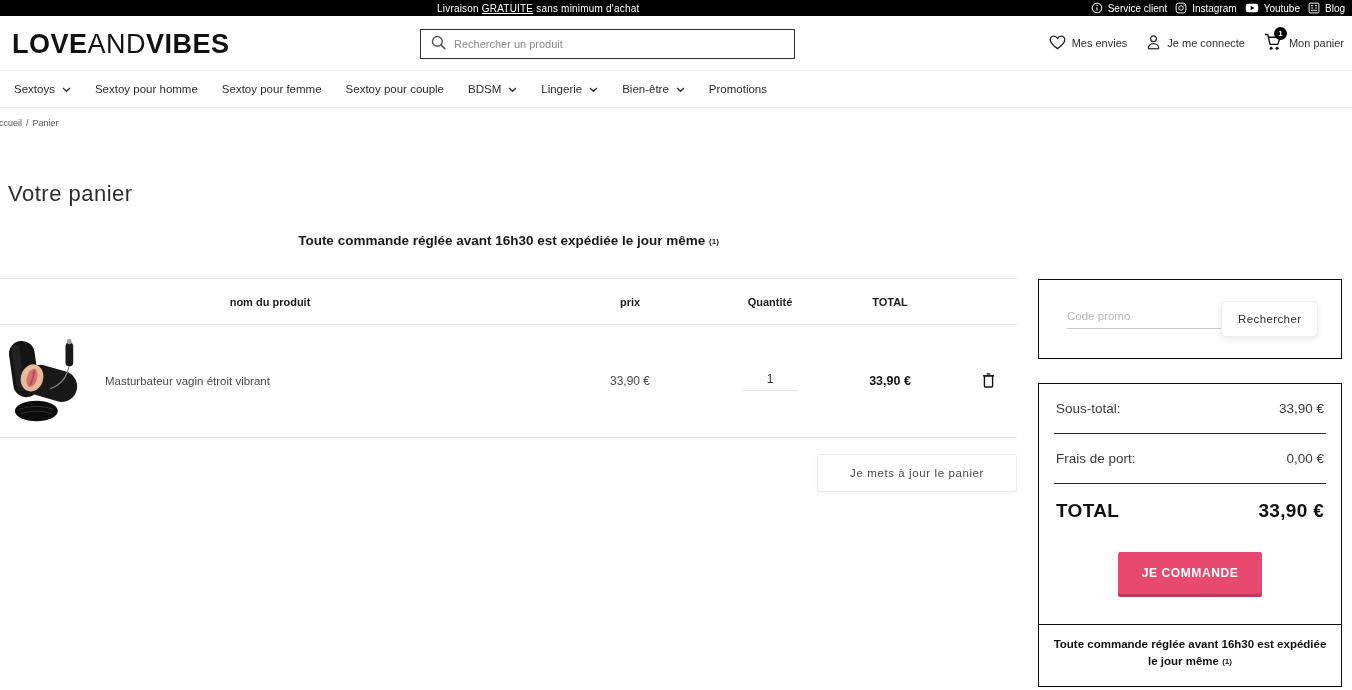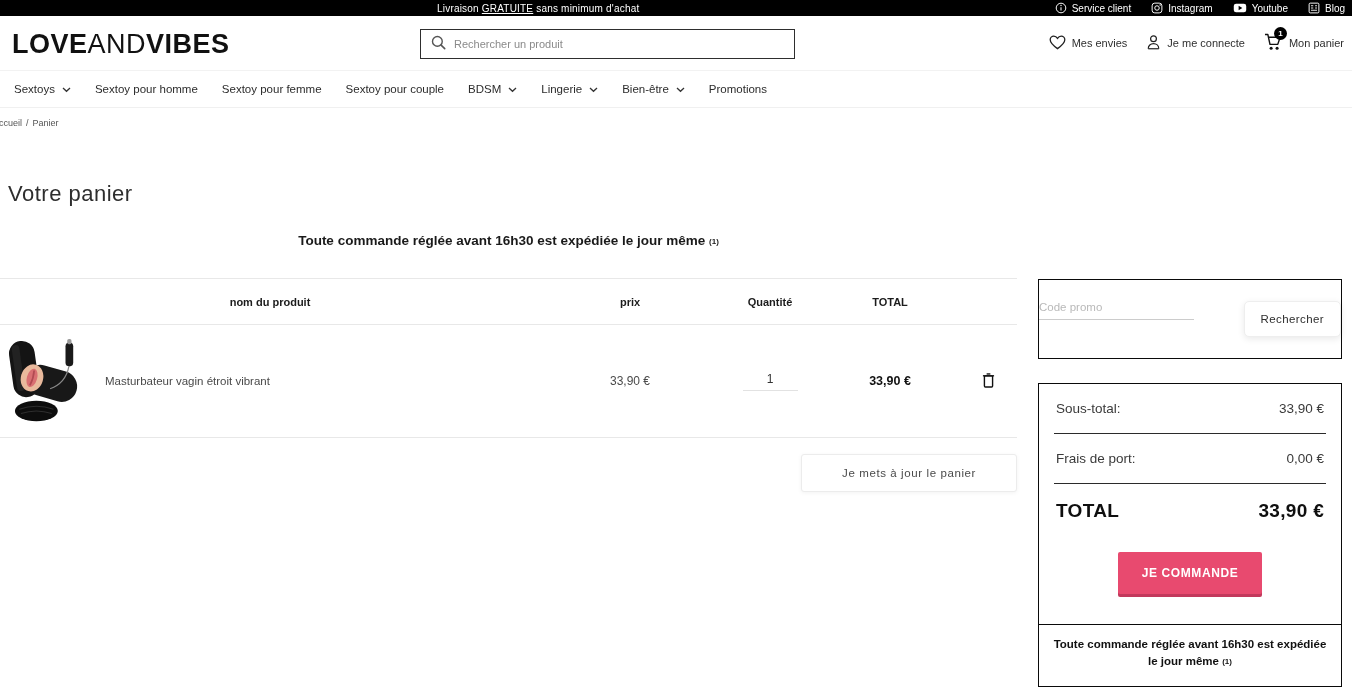--- a/index.html
+++ b/index.html
@@ -6,21 +6,21 @@
   html,body { width:1352px; height:690px; background:#fff; overflow:hidden;
     font-family:"Liberation Sans", sans-serif; color:#333; }
   a { text-decoration:none; color:inherit; }
 
   
   .topbar { height:16px; background:#000; color:#fff; display:flex;
     align-items:center; justify-content:space-between; padding:0 7px 0 437px;
     font-size:10px; }
   .topbar-promo { white-space:nowrap; font-weight:normal; letter-spacing:.2px; }
   .topbar-promo .lnk { text-decoration:underline; cursor:pointer; }
-  .topbar-links { display:flex; gap:20px; align-items:center; }
+  .topbar-links { display:flex; gap:8px; align-items:center; }
   .topbar-links .titem { display:flex; align-items:center; gap:5px; cursor:pointer; white-space:nowrap; }
   .topbar svg { display:block; }
 
   
   .header { height:54px; position:relative; display:flex; align-items:center;padding-left:40px; }
   .logo { position:absolute; left:12px; top:13px; font-size:27px; letter-spacing:.5px; color:#111; cursor:pointer; }
   .logo .b { font-weight:800; } .logo .l { font-weight:300; }
   .searchbox { position:absolute; left:420px; top:13px; width:375px; height:30px;
     border:1px solid #2e2e2e; border-radius:0; display:flex; align-items:center; padding:0 10px; }
   .searchbox input { border:none; outline:none; flex:1; font-size:11px; margin-left:8px;
@@ -63,27 +63,27 @@
   .p-name { margin-left:10px; font-size:11.5px; color:#4a4a4a; cursor:pointer; }
   .c-center { text-align:center; font-size:12px; color:#4a4a4a; }
   .qty-input { width:55px; border:none; outline:none; border-bottom:1px solid #e2e2e2;
     text-align:center; font-size:12px; color:#333; padding-bottom:4px;
     font-family:"Liberation Sans", sans-serif; }
   .c-total { text-align:center; font-size:12.5px; font-weight:bold; color:#111; }
   .trash-btn { background:none; border:none; cursor:pointer; display:block; margin:0 auto; padding:2px; }
 
   .update-row { display:flex; justify-content:flex-end; margin-top:16px; }
   .update-btn { background:#fff; border:1px solid #ececec; border-radius:3px;
-    padding:12px 40px; font-size:11.5px; letter-spacing:.6px; color:#4a4a4a; cursor:pointer;
+    padding:12px 32px; font-size:11.5px; letter-spacing:.6px; color:#4a4a4a; cursor:pointer;
     box-shadow:0 1px 4px rgba(0,0,0,.05); font-family:"Liberation Sans", sans-serif; }
 
   
   .sidebar { width:304px; margin-left:21px; margin-top:72px; }
-  .promo-box { border:1px solid #0a0a0a; padding:21px 0; display:flex;
-    align-items:flex-start; justify-content:space-between; }
+  .promo-box { border:1px solid #0a0a0a; padding:21px 28px; display:flex;
+    align-items:center; justify-content:space-between; }
   .promo-input { border:none; outline:none; border-bottom:1px solid #ccc; width:155px;
     font-size:11.5px; padding-bottom:6px; color:#333; font-family:"Liberation Sans", sans-serif; }
   .promo-input::placeholder { color:#b9b9b9; }
   .apply-btn { background:#fff; border:1px solid #eee; border-radius:5px; padding:11px 16px;
     font-size:11.5px; color:#2e2e2e; letter-spacing:.4px; cursor:pointer;
     box-shadow:0 2px 7px rgba(0,0,0,.09); font-family:"Liberation Sans", sans-serif; }
 
   .summary-box { border:1px solid #0a0a0a; margin-top:24px; }
   .summary-inner { padding:0 15px; }
   .s-row { display:flex; justify-content:space-between; align-items:center;

